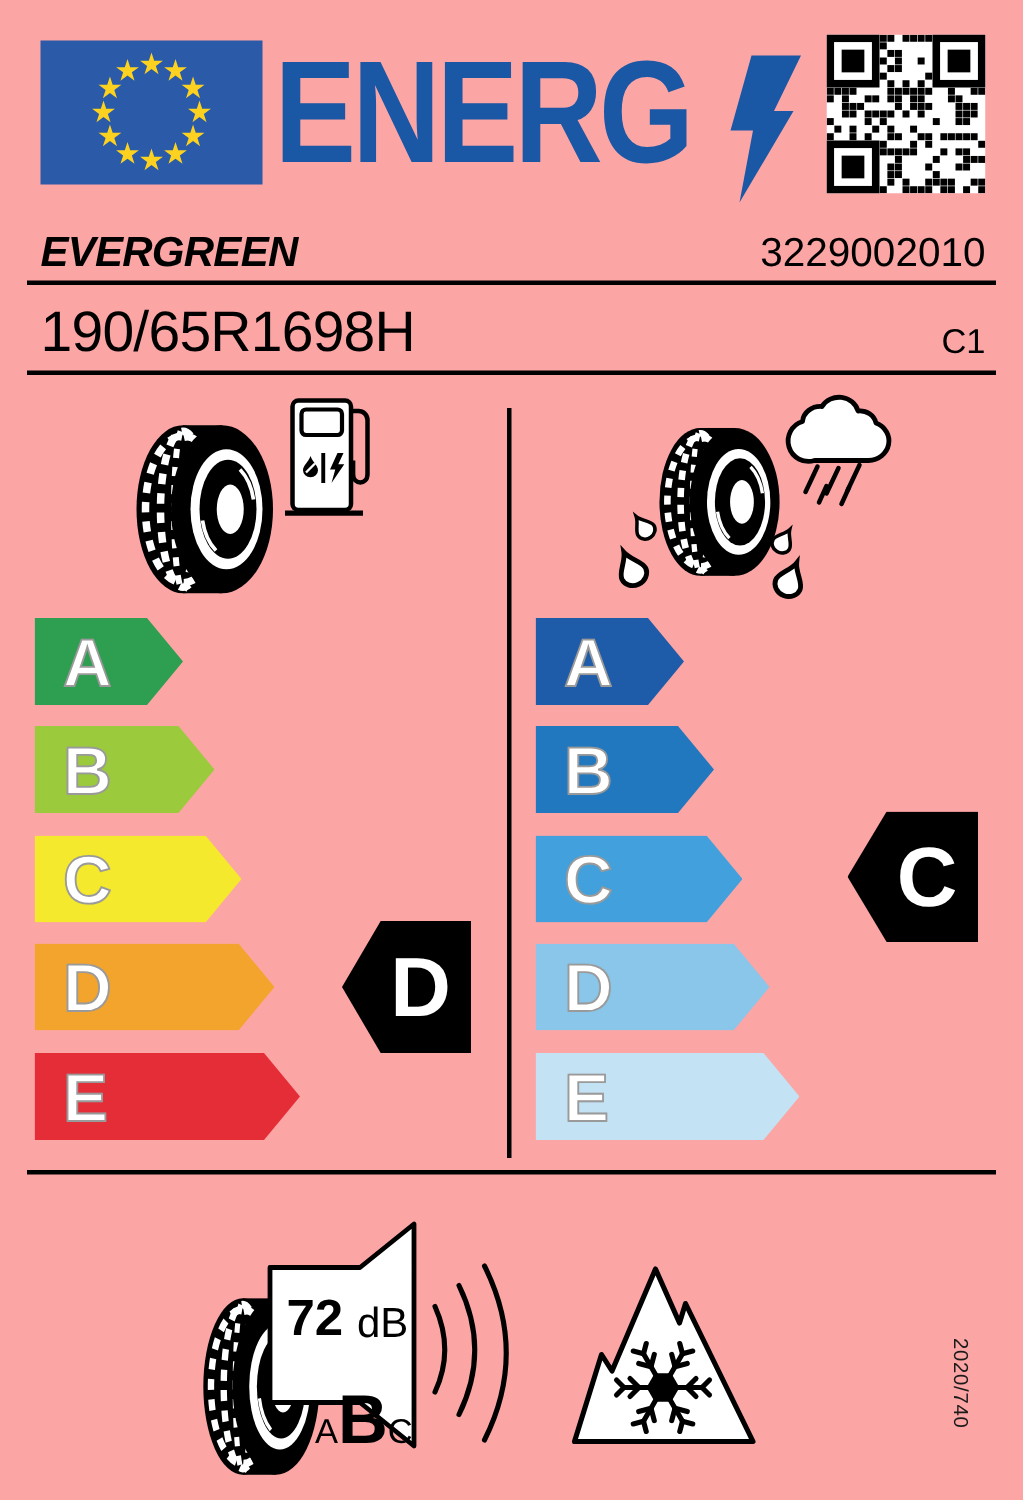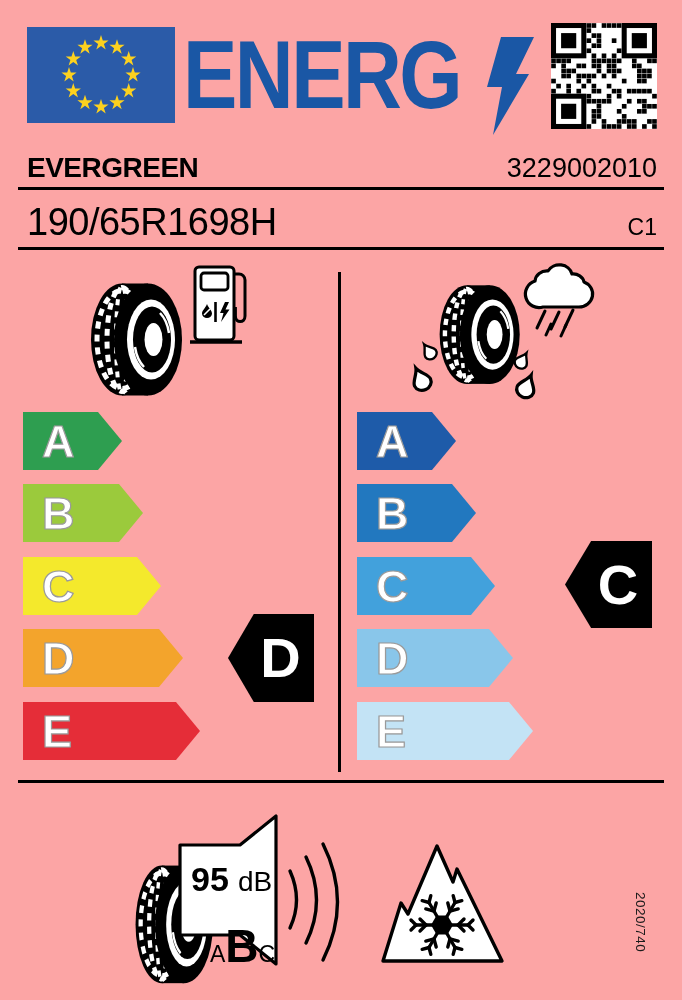--- a/index.html
+++ b/index.html
@@ -2,21 +2,21 @@
 <html><head>
 <meta charset="utf-8">
 <style>
   html,body{margin:0;padding:0;background:#fff;}
   #label{position:relative;width:682px;height:1000px;background:#fca5a5;overflow:hidden;
          font-family:"Liberation Sans",sans-serif;color:#000;}
   .abs{position:absolute;}
   #energy-text{left:183px;top:22px;font-size:97px;font-weight:700;letter-spacing:-3px;
                transform:scaleX(0.84);transform-origin:left top;line-height:1.1;}
   
-  #brand{left:27px;top:152px;font-size:28px;font-weight:700;letter-spacing:-0.5px;}
+  #brand{left:27px;top:152px;font-size:28px;font-weight:700;letter-spacing:-0.5px;font-style:italic;}
   #article{right:25px;top:153px;font-size:27px;text-align:right;margin-left:20px;}
   .rule{left:18px;width:646px;height:3px;background:#000;}
   #rule1{top:187px;} #rule2{top:247px;} #rule3{top:780px;}
   #size{left:27px;top:201px;font-size:38px;letter-spacing:-0.5px;}
   #tclass{right:25px;top:214px;font-size:23px;}
   #vdivider{left:338px;top:272px;width:2.5px;height:500px;background:#000;}
   
   .arrow{position:absolute;height:58px;display:flex;align-items:center;
          clip-path:polygon(0 0,calc(100% - 24px) 0,100% 50%,calc(100% - 24px) 100%,0 100%);}
   .arrow span{font-size:45px;font-weight:700;color:#fff;padding-left:19px;line-height:1;
@@ -329,21 +329,21 @@
     <div class="arrow" style="left: 357px; top: 702px; width: 176px; background-color: rgb(195, 227, 245);">
         <span>E</span>
       </div>
   </div>
   <div class="ratingtag" style="left:565px;top:541px;width:87px;height:87px">
     <span>C</span>
   </div>
 
   <div id="rule3" class="rule abs"></div>
 
-  <div id="noise-value" class="abs">95</div>
+  <div id="noise-value" class="abs">72</div>
   <div id="noise-unit" class="abs">dB</div>
   <div id="noise-classes" class="abs">
     <span class="small">A</span>
       <span class="big">B</span>
       <span class="small">C</span>
   </div>
 
   <div id="regulation" class="abs">2020/740</div>
 </div>
 

